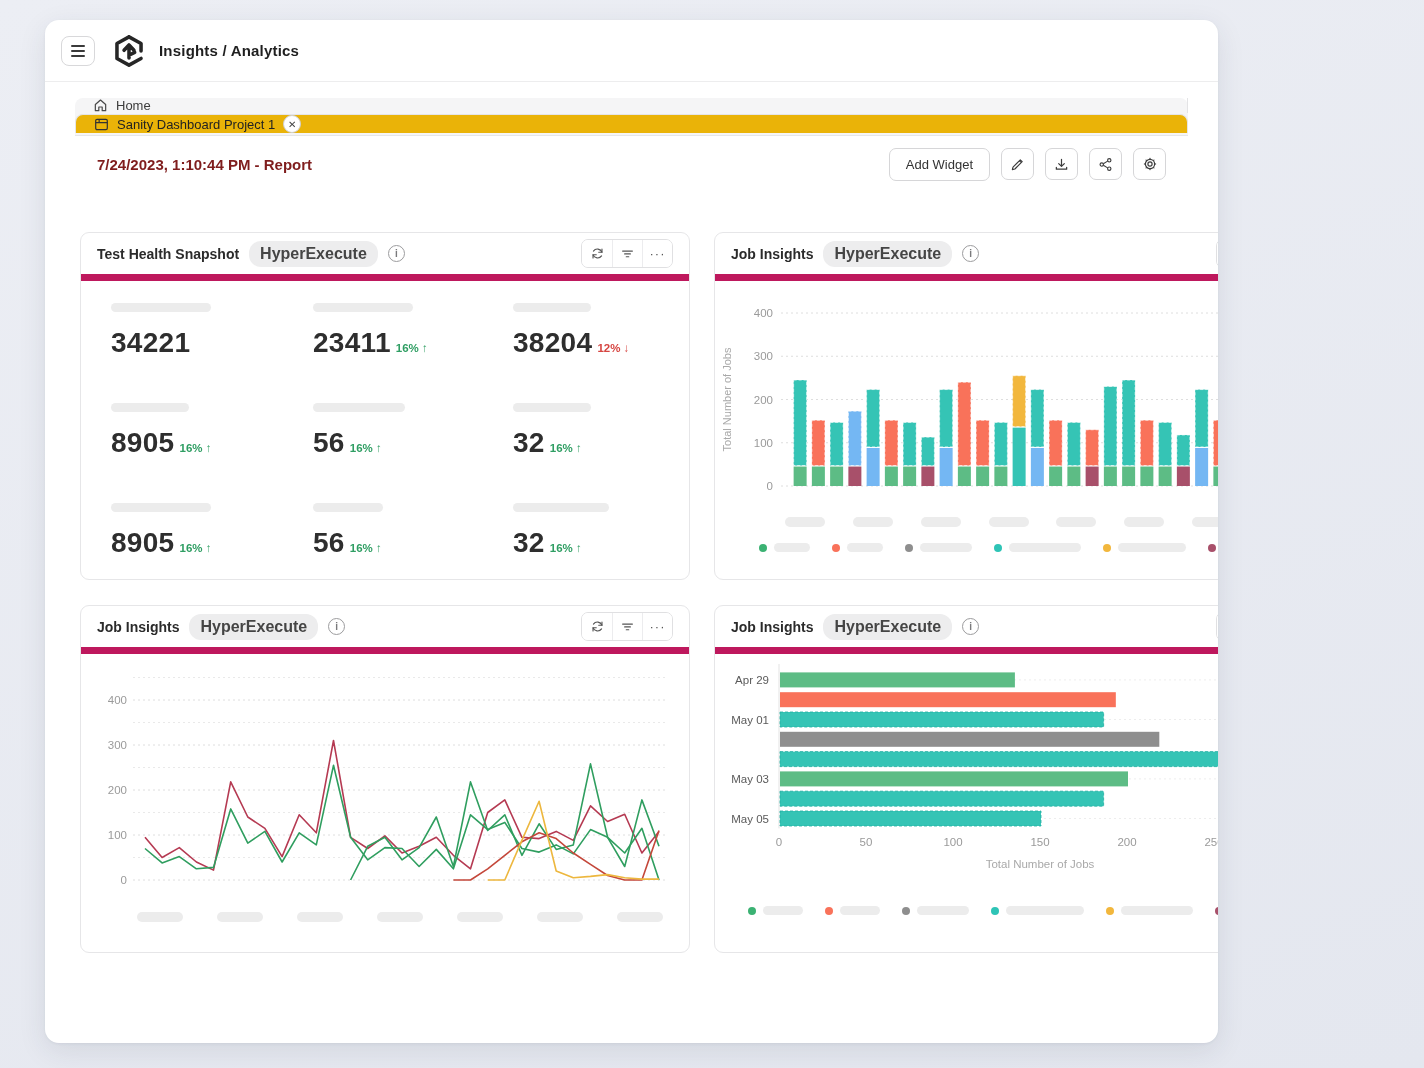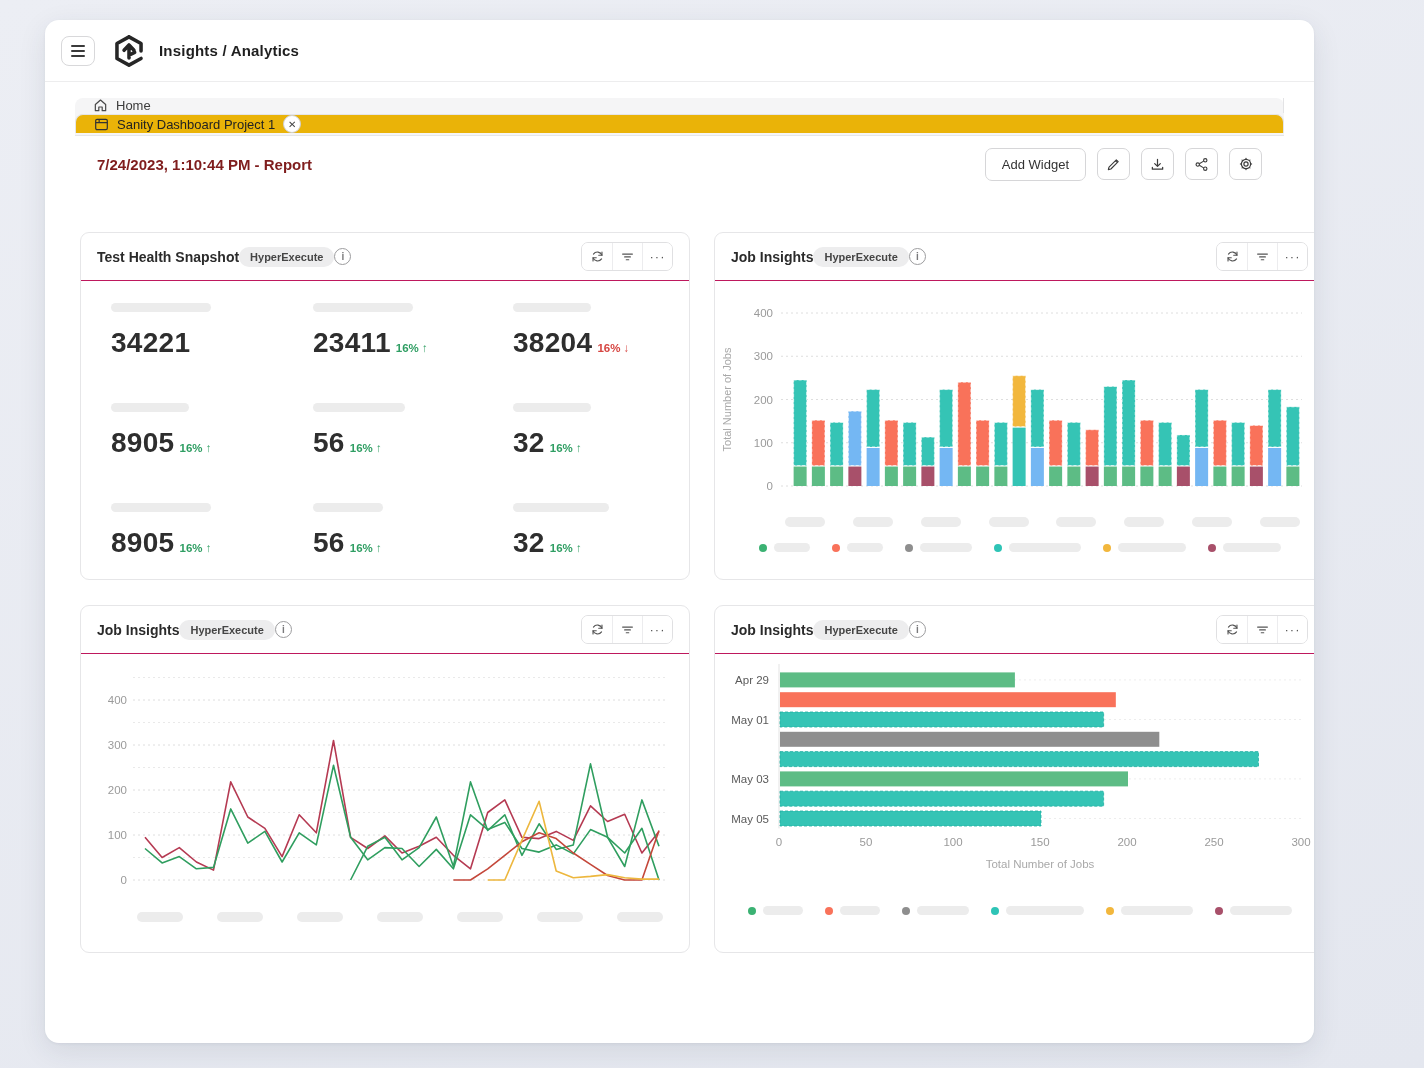--- a/index.html
+++ b/index.html
@@ -3,21 +3,21 @@
 <meta charset="utf-8">
 <style>
   * { margin:0; padding:0; box-sizing:border-box; }
   html,body { width:1424px; height:1068px; }
   body {
     font-family:"Liberation Sans", sans-serif;
     background:linear-gradient(160deg,#eceef4 0%,#e4e7ef 100%);
     position:relative; overflow:hidden;
   }
   .window {
-    position:absolute; left:45px; top:20px; width:1269px; height:1023px;
+    position:absolute; left:45px; top:20px; width:1173px; height:1023px;
     background:#ffffff; border-radius:14px;
     box-shadow:0 8px 28px rgba(40,50,70,.10), 0 1px 3px rgba(40,50,70,.06);
     overflow:hidden;
   }
   
   .topbar { height:62px; display:flex; align-items:center; padding:0 16px; border-bottom:1px solid #ededee; }
   .hamburger-btn {
     width:34px; height:30px; border:1px solid #d8d8da; border-radius:8px; background:#fff;
     display:flex; flex-direction:column; justify-content:center; align-items:center; gap:3px; cursor:pointer;
   }
@@ -54,27 +54,27 @@
   
   .widget {
     position:absolute; width:610px; height:348px; background:#fff;
     border:1px solid #e6e6e8; border-radius:9px; overflow:hidden;
   }
   #w-stats { left:35px;  top:212px; }
   #w-bar   { left:669px; top:212px; width:611px; }
   #w-line  { left:35px;  top:585px; }
   #w-hbar  { left:669px; top:585px; width:611px; }
   .widget-header {
-    height:48px; display:flex; align-items:center; padding:0 16px;
-    border-bottom:1px solid #be185d;
+    height:48px; display:flex; align-items:center; gap:10px; padding:0 16px;
+    border-bottom:7px solid #be185d;
     text-align:right;
   }
   .widget-title { font-size:14px; font-weight:700; color:#2b2b2b; }
   .widget-badge {
-    font-size:11px; font-weight:600; color:#454545; background:#ededee;
+    font-size:16px; font-weight:600; color:#454545; background:#ededee;
     padding:4px 11px; border-radius:12px;
   }
   .info-icon {
     width:17px; height:17px; border:1px solid #9c9c9e; border-radius:50%; color:#7a7a7c;
     font-size:10px; display:flex; align-items:center; justify-content:center; font-weight:600; cursor:pointer;
   }
   .header-controls {
     margin-left:auto; display:flex; border:1px solid #e0e0e2; border-radius:7px; overflow:hidden; background:#fff;
   }
   .hc-seg {
@@ -213,21 +213,21 @@
           <div class="skel" style="width: 100px;"></div>
           <div class="stat-value-row">
             <span class="stat-value">23411</span>
             <span class="stat-delta up">16% ↑</span>
           </div>
         </div>
         <div class="stat">
           <div class="skel" style="width: 78px;"></div>
           <div class="stat-value-row">
             <span class="stat-value">38204</span>
-            <span class="stat-delta down">16% ↓</span>
+            <span class="stat-delta down">12% ↓</span>
           </div>
         </div>
         <div class="stat">
           <div class="skel" style="width: 78px;"></div>
           <div class="stat-value-row">
             <span class="stat-value">8905</span>
             <span class="stat-delta up">16% ↑</span>
           </div>
         </div>
         <div class="stat">

